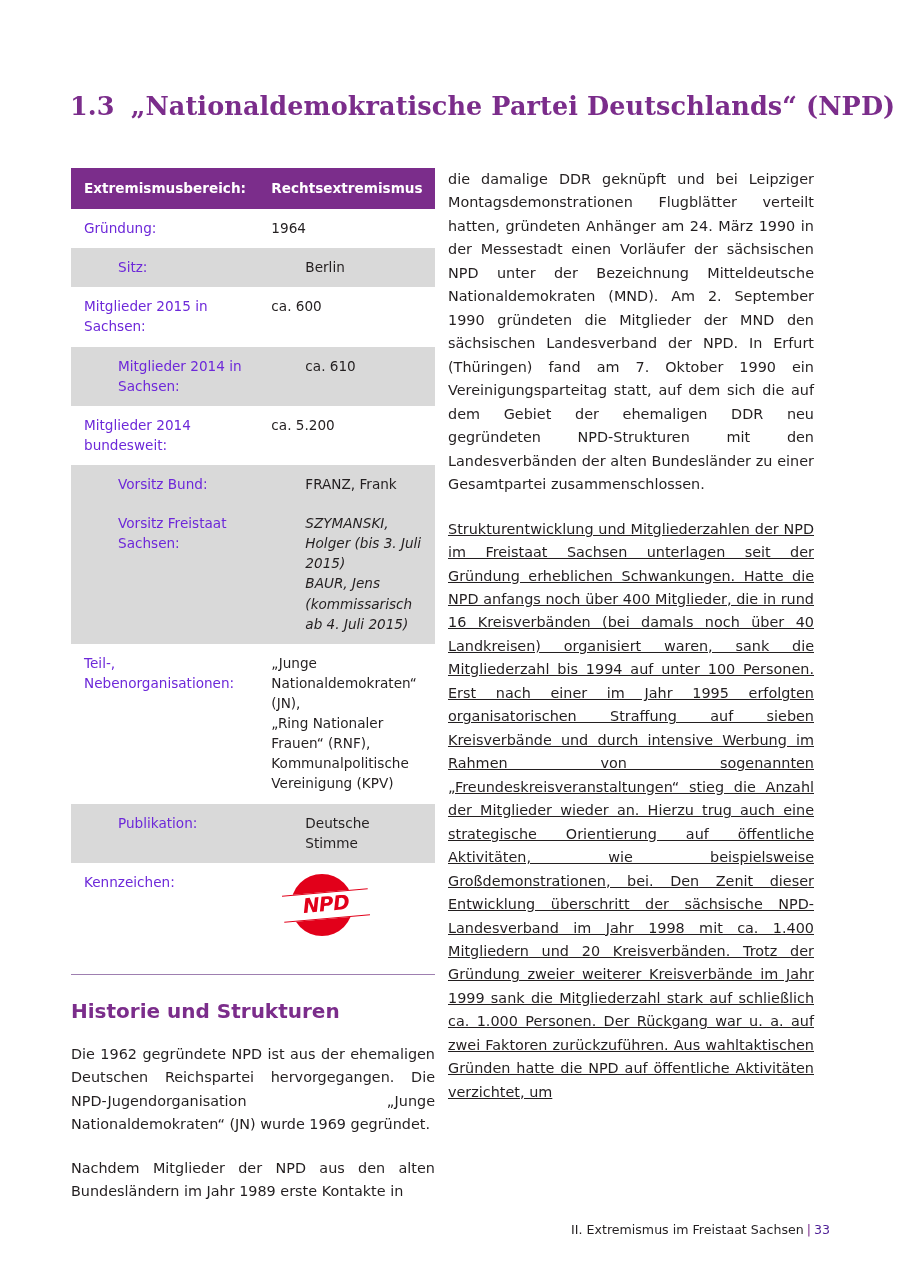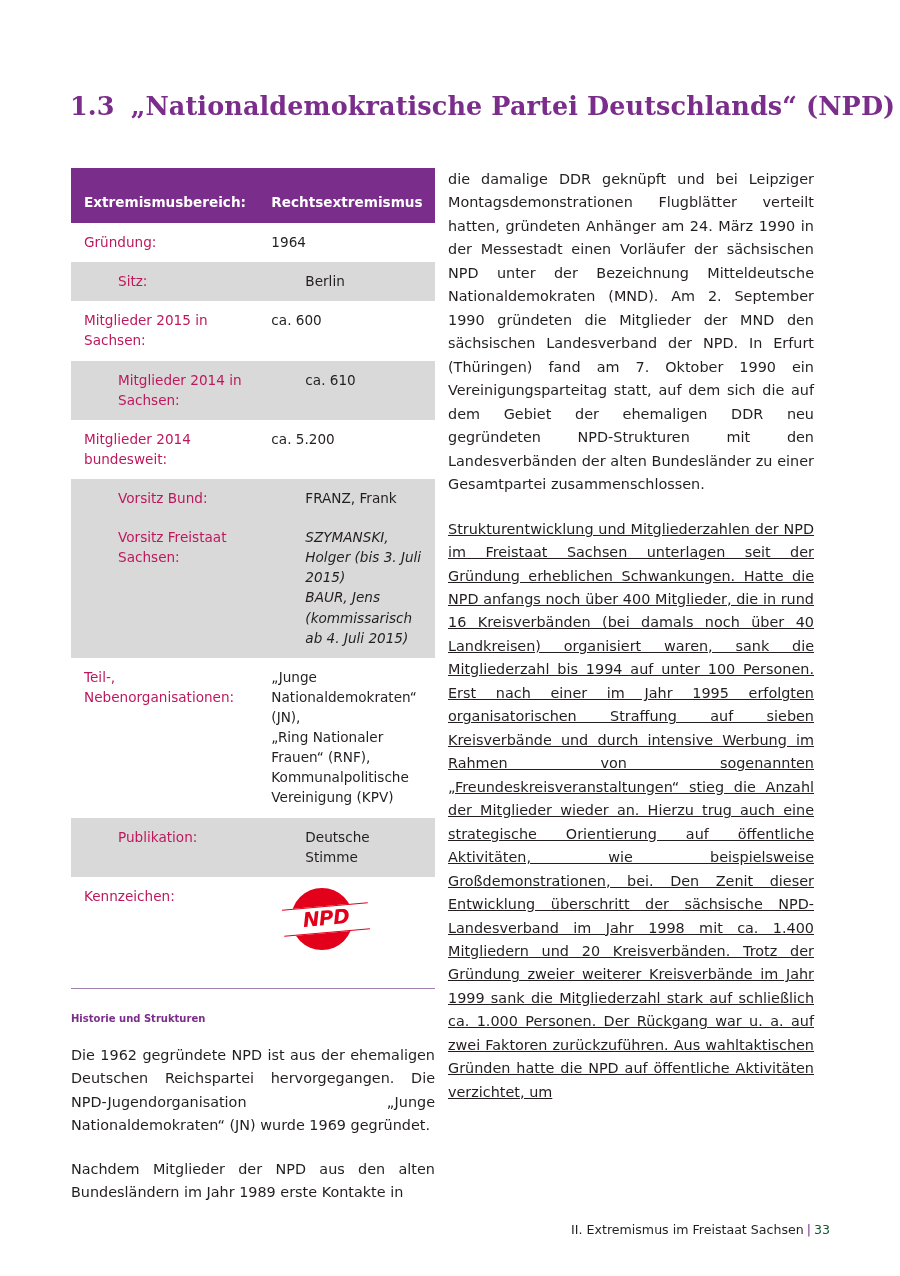--- a/index.html
+++ b/index.html
@@ -54,33 +54,33 @@
     vertical-align: top;
     padding: 9px 12px 10px 13px;
     border: none;
   }
   table.facts th {
     text-align: left;
     background: #7b2d8b;
     color: #ffffff;
     font-weight: bold;
     font-size: 13.6px;
-    padding-top: 24px;
+    padding-top: 10px;
     padding-bottom: 11px;
   }
   table.facts tr.shaded td {
     background: #d9d9d9;
     padding-left: 47px;
   }
   table.facts tr.plain td {
     background: #ffffff;
   }
   table.facts td.label {
     width: 180px;
-    color: #be185d;
+    color: #6d28d9;
   }
   table.facts td.value {
     width: 184px;
     color: #231f20;
   }
   .logo-row td {
     padding-top: 6px;
     padding-bottom: 4px;
   }
   .npd-logo {
@@ -122,21 +122,21 @@
     letter-spacing: -0.5px;
   }
   .rule {
     border: none;
     border-top: 1px solid #9e7fb0;
     margin: 26px 0 0 0;
     width: 364px;
   }
   .subhead {
     margin-top: 24px;
-    font-size: 10px;
+    font-size: 20px;
     font-weight: bold;
     color: #7b2d8b;
     font-family: "DejaVu Sans", sans-serif;
   }
   .body-par {
     font-size: 14.4px;
     line-height: 1.63;
     text-align: justify;
     color: #231f20;
     margin-top: 20px;
@@ -167,21 +167,21 @@
     width: 366px;
     text-align: right;
     font-size: 12.6px;
     color: #231f20;
   }
   .footer .sep {
     color: #7b2d8b;
     margin: 0 3px;
   }
   .footer .pageno {
-    color: #14532d;
+    color: #4c1d95;
   }
 </style>
 </head>
 <body>
 
 <div class="page">
 
   <div class="heading">
     <span class="num">1.3</span><span>„Nationaldemokratische Partei Deutschlands“ (NPD)</span>
   </div>

